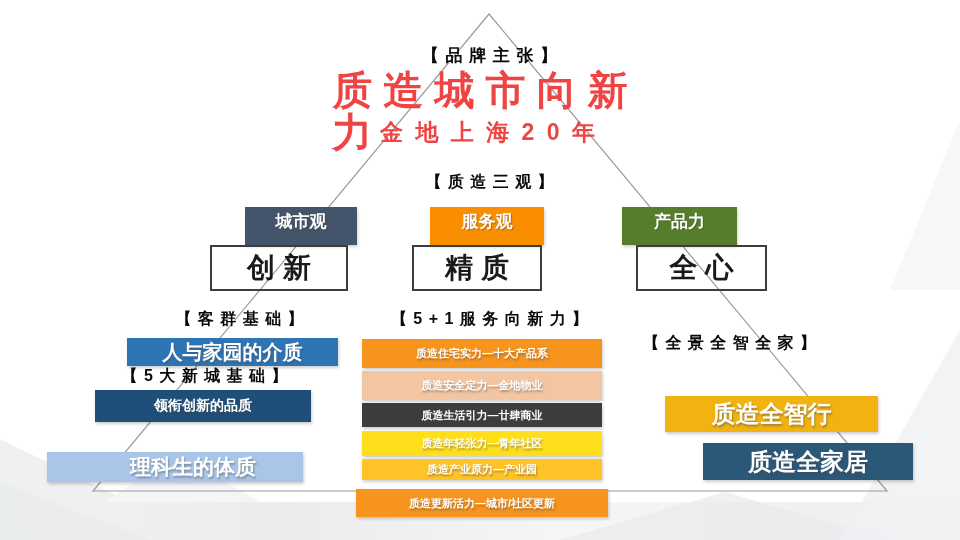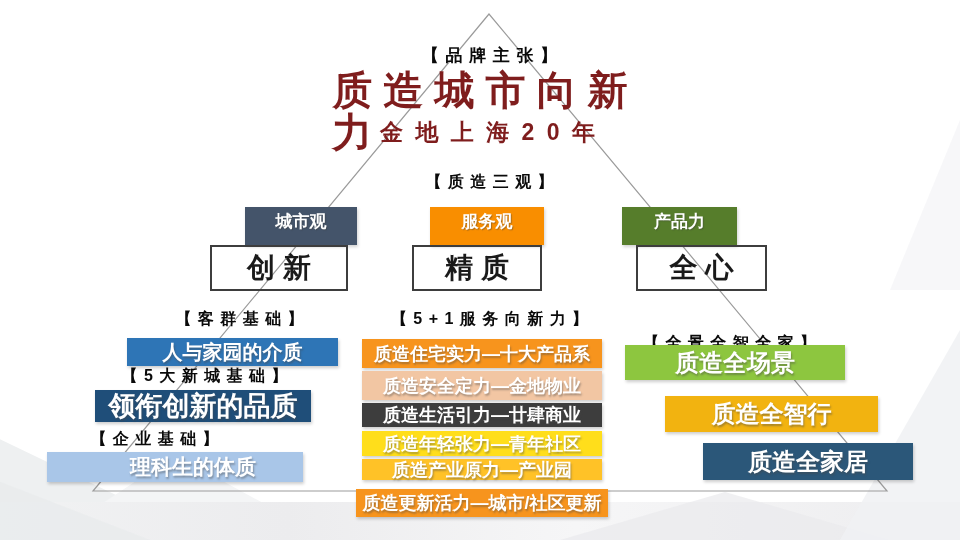--- a/index.html
+++ b/index.html
@@ -10,21 +10,21 @@
   .f1{left:-40px;top:420px;width:260px;height:125px;background:#eef0f1;clip-path:polygon(0 0,100% 100%,0 100%);}
   .f2{left:40px;top:455px;width:300px;height:90px;background:#f4f5f6;clip-path:polygon(0 100%,45% 0,100% 100%);}
   .f3{left:0;top:502px;width:960px;height:38px;background:linear-gradient(90deg,#f1f2f3,#ececee 30%,#f6f6f7 60%,#ededef);}
   .f4{left:560px;top:492px;width:330px;height:48px;background:#e9eaec;clip-path:polygon(0 100%,50% 0,100% 100%);opacity:.7;}
   .f5{left:840px;top:330px;width:120px;height:210px;background:#f0f1f3;clip-path:polygon(100% 0,100% 100%,0 100%);opacity:.85;}
   .f6{left:890px;top:120px;width:70px;height:170px;background:#f5f5f7;clip-path:polygon(100% 0,0 100%,100% 100%);opacity:.8;}
   .f7{left:-30px;top:470px;width:180px;height:70px;background:#e9ebec;clip-path:polygon(0 0,100% 100%,0 100%);opacity:.8;}
 
   .pyramid-svg{position:absolute;left:0;top:0;z-index:1;pointer-events:none;}
 
-  .txt{position:absolute;z-index:2;color:#7f1d1d;}
+  .txt{position:absolute;z-index:2;color:#ef4444;}
   .heading{font-weight:800;font-size:16px;text-align:center;letter-spacing:1px;white-space:nowrap;color:#0a0a0a;}
 
   .brand-heading{left:330px;top:44px;width:320px;font-size:17px;}
   .title-line1{left:315px;top:68px;width:330px;text-align:center;font-size:40px;font-weight:900;line-height:1.1;white-space:nowrap;}
   .title-line2{left:332px;top:112px;display:flex;align-items:flex-end;white-space:nowrap;}
   .title-force{font-size:40px;font-weight:900;line-height:1;}
   .title-sub{font-size:23px;font-weight:900;letter-spacing:3px;padding:0 0 4px 8px;}
   .three-views-heading{left:330px;top:172px;width:320px;}
 
   .pillar-label{top:207px;height:38px;line-height:30px;color:#fff;font-weight:800;font-size:17px;text-align:center;
@@ -41,24 +41,24 @@
 
   .sh-left{left:140px;top:309px;width:200px;}
   .sh-mid{left:370px;top:309px;width:240px;}
   .sh-right{left:610px;top:309px;width:240px;margin-top:24px;}
   .sh-l2{left:110px;top:366px;width:190px;}
   .sh-l3{left:70px;top:429px;width:170px;}
 
   .bar{position:absolute;z-index:2;color:#fff;font-weight:800;display:flex;align-items:center;justify-content:center;
        white-space:nowrap;text-shadow:1px 2px 2px rgba(70,70,70,.45);box-shadow:1px 2px 3px rgba(0,0,0,.2);}
   .l1{left:127px;top:330px;width:211px;height:28px;font-size:20px;}
-  .l2{left:95px;top:390px;width:216px;height:32px;font-size:27px;}
+  .l2{left:95px;top:390px;width:216px;height:32px;font-size:14px;}
   .l3{left:47px;top:452px;width:220px;height:30px;font-size:21px;}
 
-  .mbar{left:362px;width:240px;font-size:18px;}
+  .mbar{left:362px;width:240px;font-size:11px;}
   .m1{top:339px;height:29px;}
   .m2{top:371px;height:29px;}
   .m3{top:403px;height:24px;}
   .m4{top:431px;height:25px;}
   .m5{top:459px;height:21px;}
   .m6{top:489px;height:28px;left:356px;width:252px;}
 
   .r1{left:625px;top:345px;width:220px;height:35px;font-size:24px;}
   .r2{left:665px;top:396px;width:213px;height:36px;font-size:24px;}
   .r3{left:703px;top:443px;width:210px;height:37px;font-size:24px;}
@@ -96,27 +96,25 @@
   <div class="txt pillar-box b2">精 质</div>
   <div class="txt pillar-box b3">全 心</div>
 
   <div class="txt heading sh-left">【 客 群 基 础 】</div>
   <div class="txt heading sh-mid">【 5 + 1 服 务 向 新 力 】</div>
   <div class="txt heading sh-right">【 全 景 全 智 全 家 】</div>
 
   <div class="bar l1" style="background-color: rgb(46, 117, 182); margin-top: 8px;">人与家园的介质</div>
   <div class="txt heading sh-l2">【 5 大 新 城 基 础 】</div>
   <div class="bar l2" style="background-color: rgb(31, 78, 121);">领衔创新的品质</div>
-  <div class="txt heading sh-l3">【 企 业 基 础 】</div>
   <div class="bar l3" style="background-color: rgb(169, 198, 232); padding-left: 36px;">理科生的体质</div>
 
   <div class="bar mbar m1" style="background-color: rgb(247, 148, 29);">质造住宅实力—十大产品系</div>
   <div class="bar mbar m2" style="background-color: rgb(242, 198, 163);">质造安全定力—金地物业</div>
   <div class="bar mbar m3" style="background-color: rgb(61, 61, 61);">质造生活引力—廿肆商业</div>
   <div class="bar mbar m4" style="background-color: rgb(255, 222, 27);">质造年轻张力—青年社区</div>
   <div class="bar mbar m5" style="background-color: rgb(255, 194, 39);">质造产业原力—产业园</div>
   <div class="bar mbar m6" style="background-color: rgb(247, 148, 29);">质造更新活力—城市/社区更新</div>
 
-  <div class="bar r1" style="background-color: rgb(141, 198, 63);">质造全场景</div>
   <div class="bar r2" style="background-color: rgb(242, 179, 16);">质造全智行</div>
   <div class="bar r3" style="background-color: rgb(43, 87, 121);">质造全家居</div>
 
 </div>
 
 </body></html>

